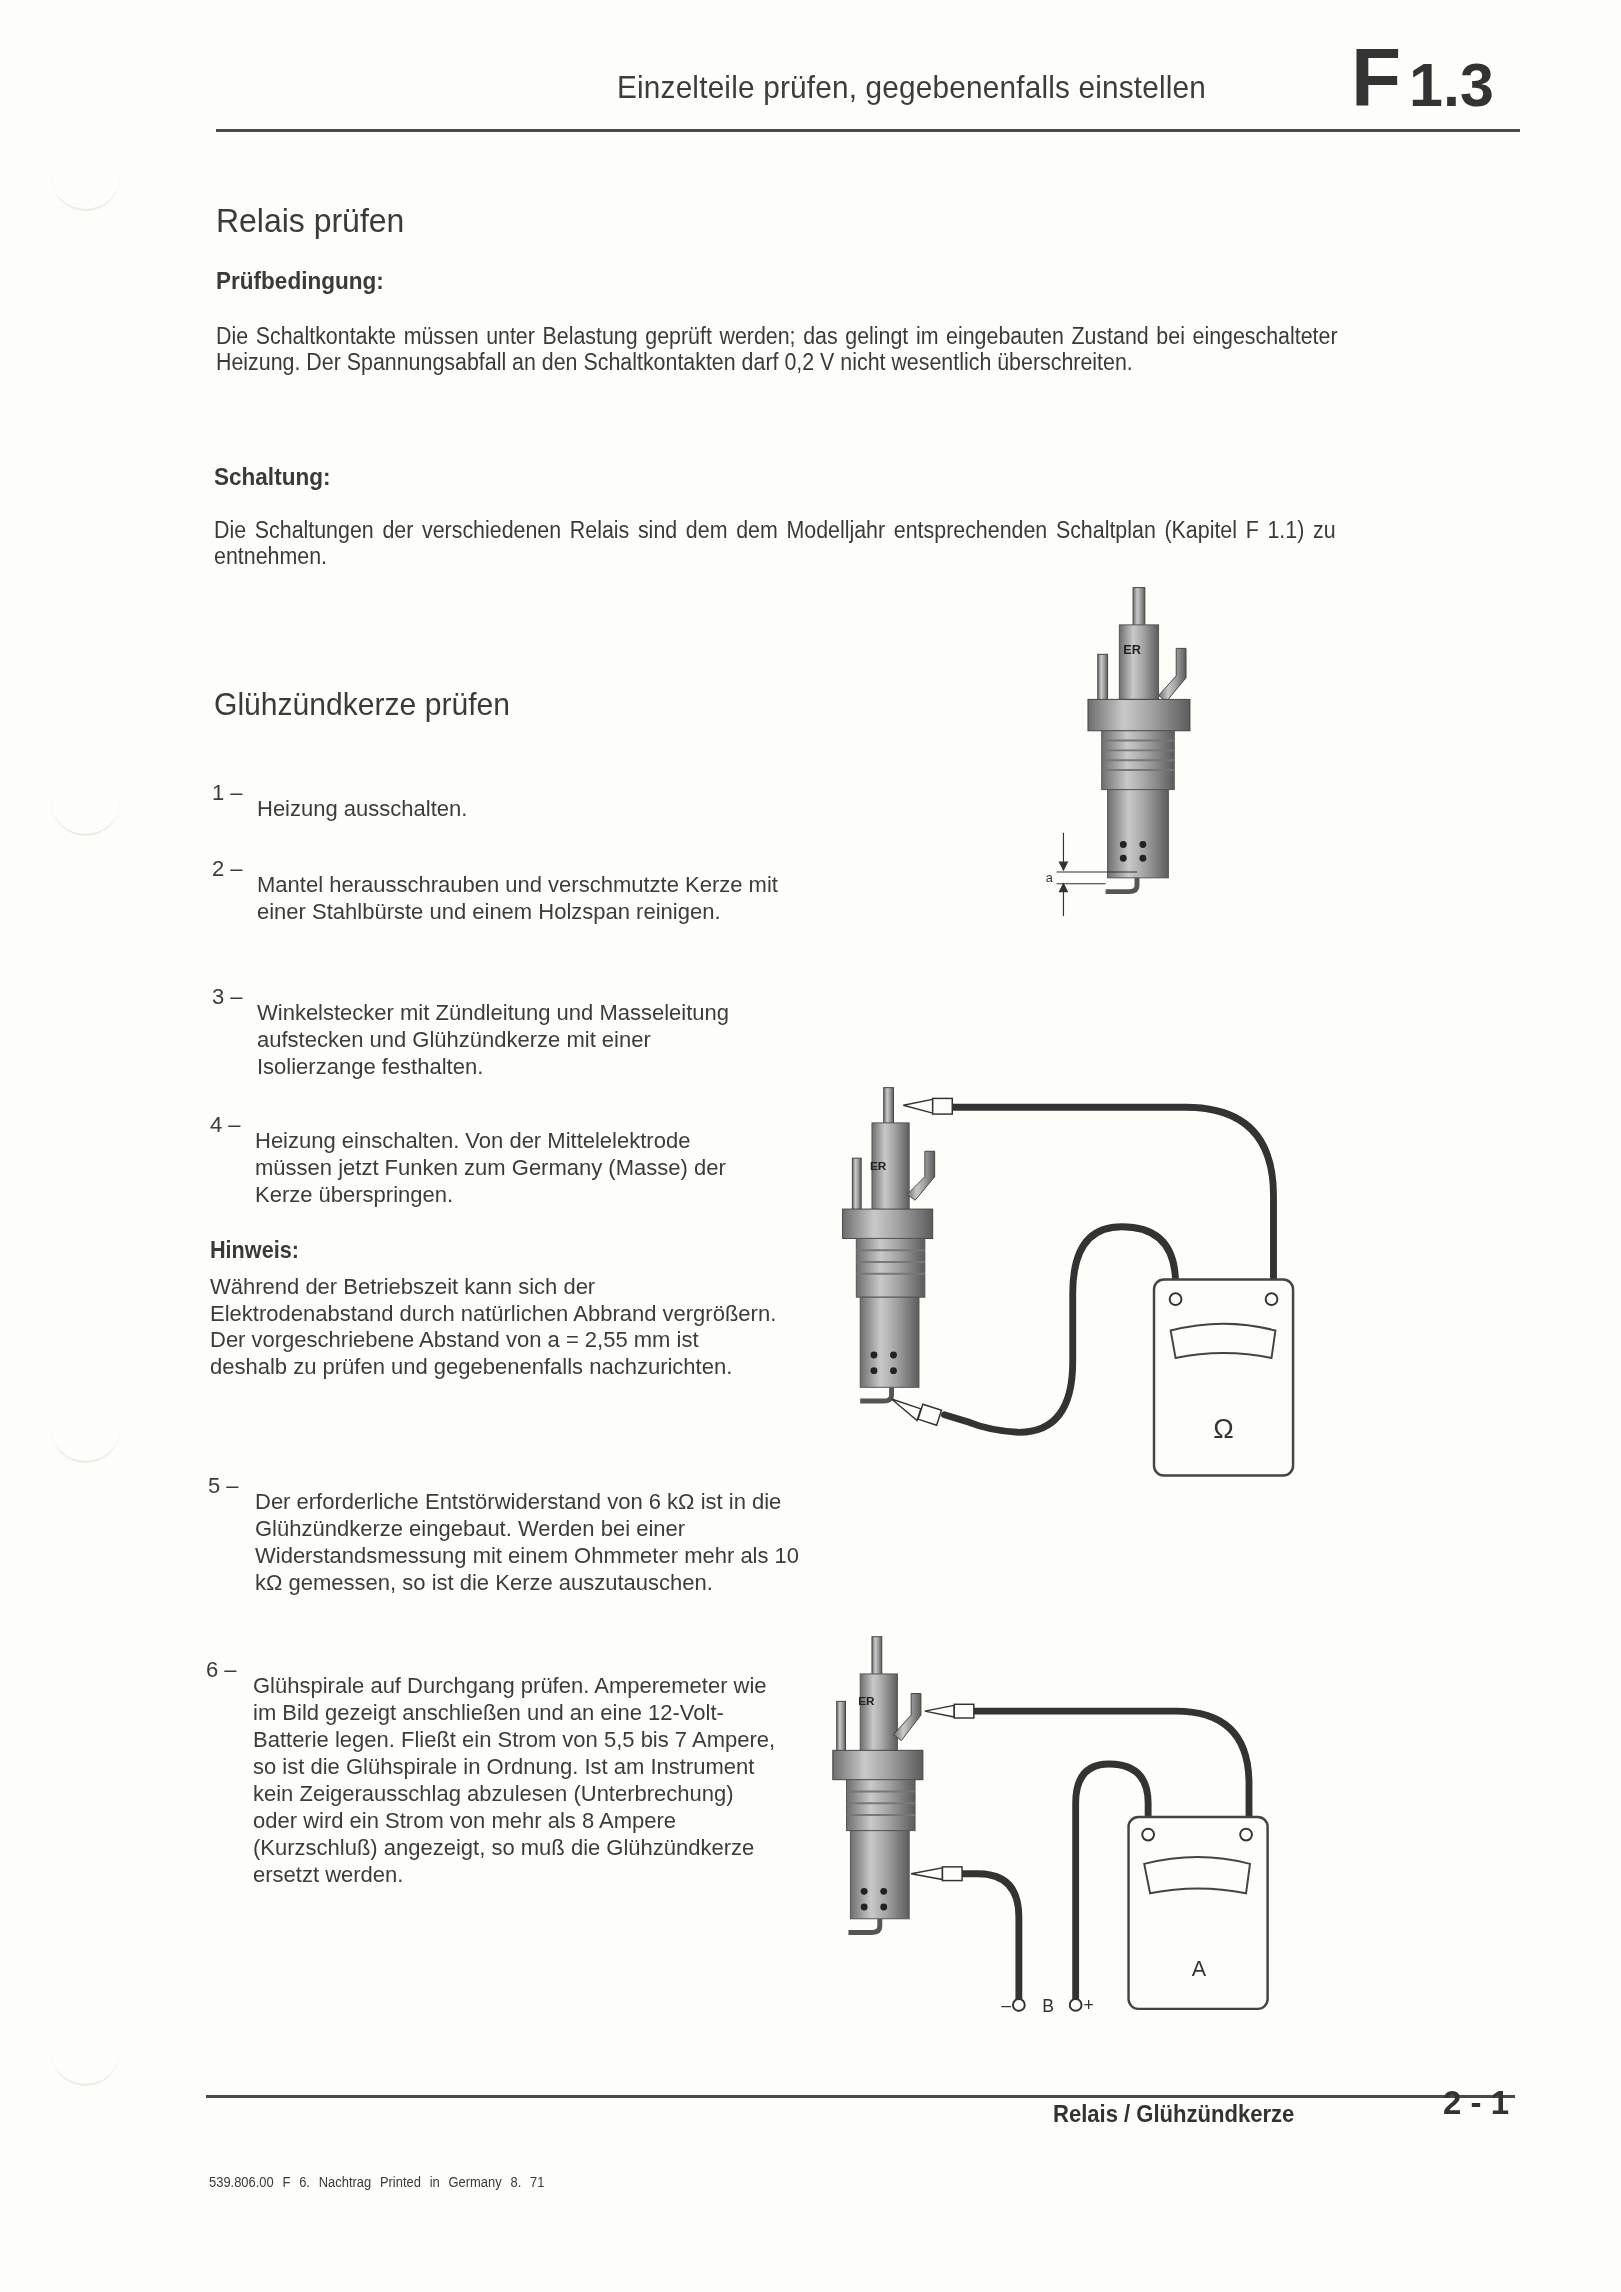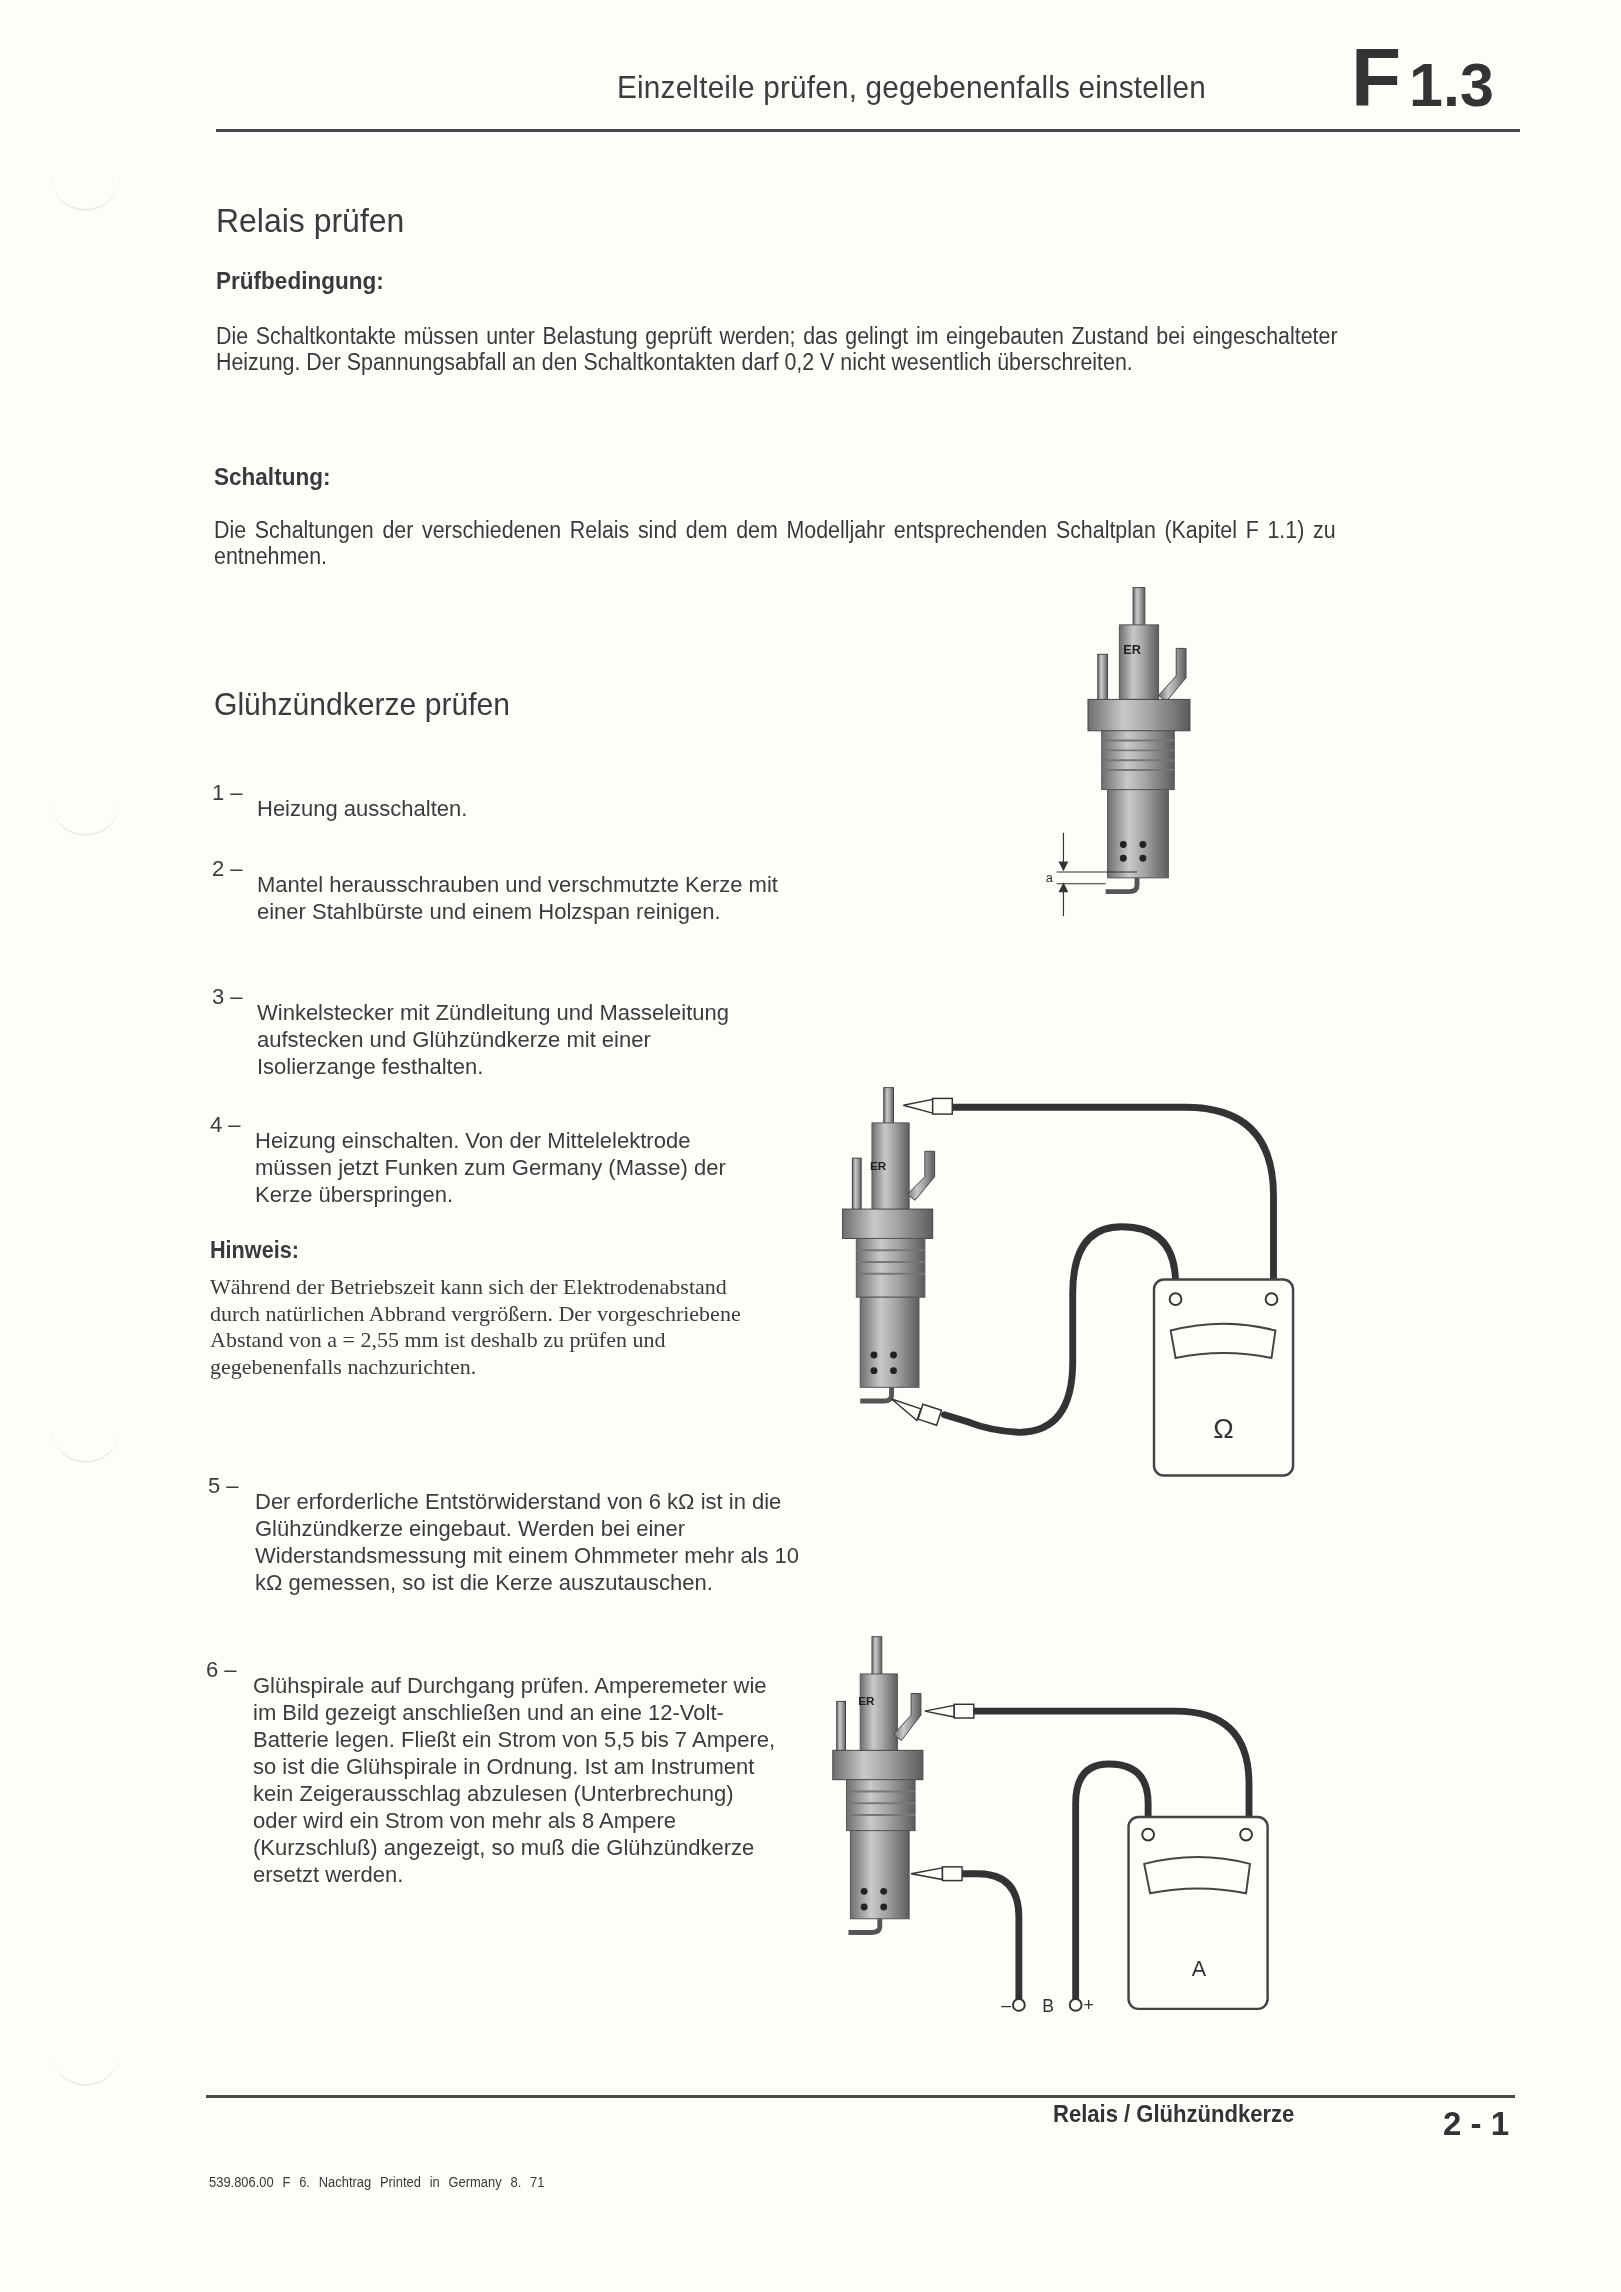--- a/index.html
+++ b/index.html
@@ -16,23 +16,23 @@
   .header-code { left: 1351px; top: 31px; font-size: 82px; font-weight: bold; color: #333; letter-spacing: -2px; }
   .header-code .sub { font-size: 61px; letter-spacing: 0; margin-left: 10px; }
   .rule-top { left: 216px; top: 129px; width: 1304px; height: 2.9px; background: #4a4a4a; }
   .rule-bottom { left: 206px; top: 2095px; width: 1309px; height: 2.9px; background: #4a4a4a; }
   .h1 { font-size: 34px; color: #3b3b3b; transform: scaleX(0.94); transform-origin: left top; }
   .h2 { font-size: 24.5px; font-weight: bold; color: #3a3a3a; transform: scaleX(0.92); transform-origin: left top; }
   .para { font-size: 23px; line-height: 25.5px; color: #3a3a3a; width: 1206px; transform: scaleX(0.93); transform-origin: left top; text-align: justify; }
   .step { font-size: 22px; line-height: 27px; color: #3c3c3c; width: 588px; }
   .step .num { position: absolute; left: 0; top: 0; }
   .step .txt { position: absolute; left: 45px; top: 16px; width: 588px; }
-  .note { font-size: 22px; line-height: 26.5px; color: #3c3c3c; width: 588px; font-family: Liberation Serif, serif; }
+  .note { font-size: 22px; line-height: 26.5px; color: #3c3c3c; width: 588px; }
   .footer-title { left: 1053px; top: 2083px; font-size: 24.5px; font-weight: bold; color: #333; transform: scaleX(0.9); transform-origin: left top; margin-top: 16.7px; }
-  .footer-page { left: 1443px; top: 2083px; font-size: 33px; font-weight: bold; color: #333; margin-top: 22px; }
+  .footer-page { left: 1443px; top: 2083px; font-size: 33px; font-weight: bold; color: #333; margin-top: 1px; }
   .footer-print { left: 209px; top: 2174px; font-size: 14.7px; color: #3a3a3a; transform: scaleX(0.88); transform-origin: left top; word-spacing: 5.9px; }
   svg text { font-family: "Liberation Sans", sans-serif; }
 </style>
 </head>
 <body>
 
 <div class="punch" style="top:174px"></div>
 <div class="punch" style="top:799px"></div>
 <div class="punch" style="top:1426px"></div>
 <div class="punch" style="top:2049px"></div>

